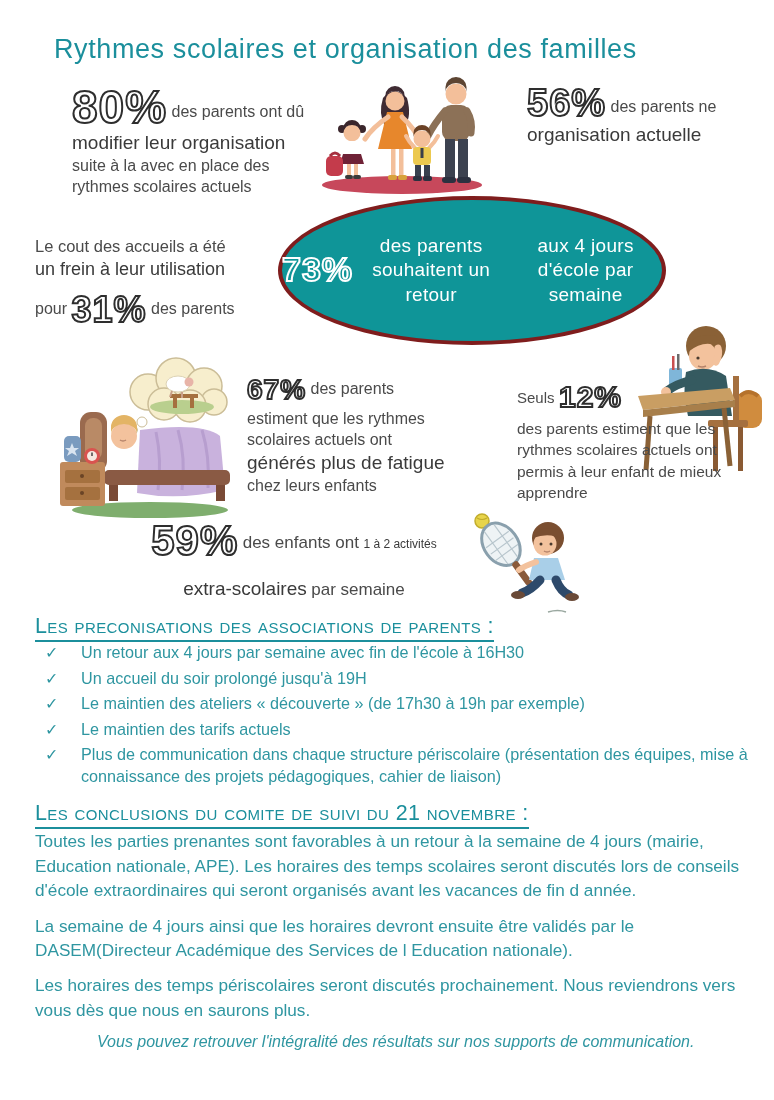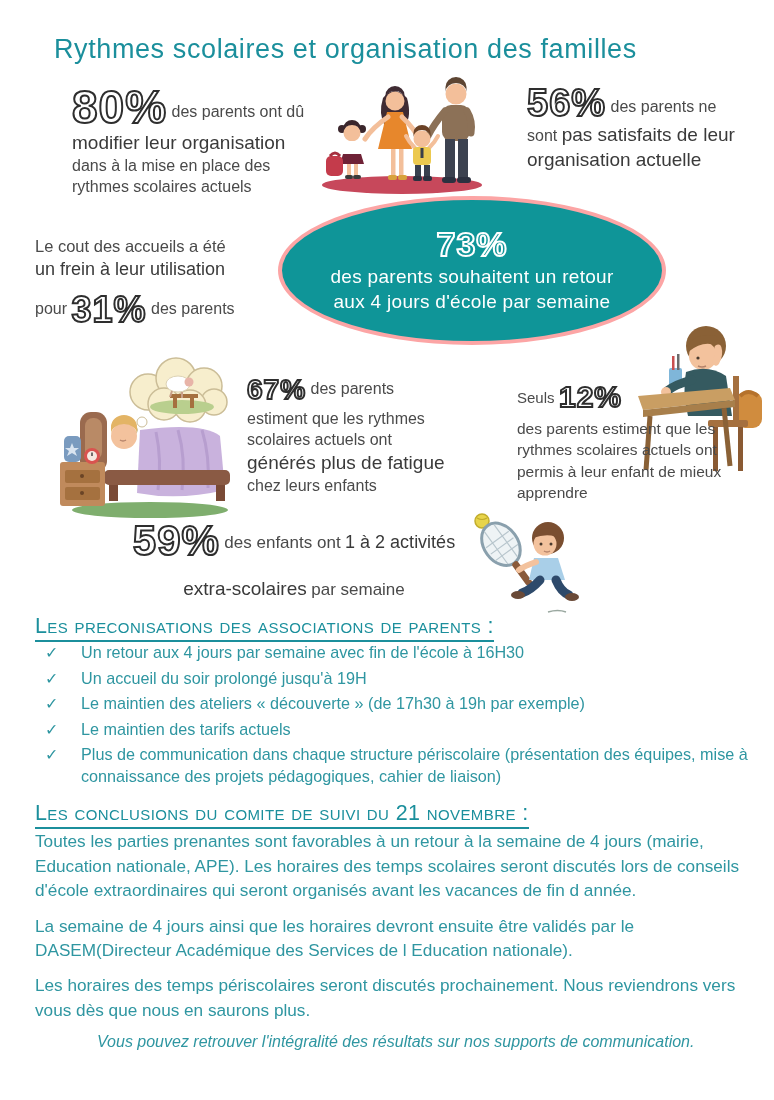--- a/index.html
+++ b/index.html
@@ -51,22 +51,22 @@
   .s12 { left:517px; top:382px; width:212px; }
   .s12 .num { font-size:30px; vertical-align:-4px; }
   .s12 .body { font-size:15.5px; line-height:1.38; color:#4a4a4a; }
   
   .s59 { left:108px; top:520px; width:372px; text-align:center; }
   .s59 .num { font-size:42px; vertical-align:-7px; }
 
   
   .bubble {
     left:278px; top:196px; width:388px; height:149px;
-    background:#0f9598; border:4px solid #fca5a5; border-radius:50%;
-    display:flex; flex-direction:column; align-items:center; justify-content:center;
+    background:#0f9598; border:4px solid #7f1d1d; border-radius:50%;
+    display:flex; flex-direction:row; align-items:center; justify-content:center;
     text-align:center; color:#ffffff;
   }
   .bubble .num { font-size:34px; margin-bottom:4px; }
   .bubble .bline { font-size:19px; line-height:1.28; letter-spacing:0.3px; }
 
   
   .bottom { left:35px; top:614px; width:716px; }
   .sec-heading {
     display:inline-block; font-size:21.5px; font-weight:400;
     color:#1b8f9c; letter-spacing:0.4px;
@@ -92,21 +92,21 @@
 <body>
 
 <div class="page">
 
   <h1 class="abs title">Rythmes scolaires et organisation des familles</h1>
 
   <div class="abs s80">
     <span class="outnum num">80%</span>
     <span class="light">des parents ont dû</span>
     <div class="statline med">modifier leur organisation</div>
-    <div class="statline light">dans à la mise en place des rythmes scolaires actuels</div>
+    <div class="statline light">suite à la avec en place des rythmes scolaires actuels</div>
   </div>
 
   <svg class="abs" style="left:298px; top:76px;" width="208" height="122" viewBox="0 0 208 122" aria-hidden="true">
     <ellipse cx="104" cy="109" rx="80" ry="9" fill="#c7485b"></ellipse>
 
     <circle cx="158" cy="18" r="10.5" fill="#f3bf9a"></circle>
     <path d="M147.5 16 a10.5 9 0 0 1 21 0 l0 -5 a10.5 10 0 0 0 -21 0 z" fill="#5d4533"></path>
     <rect x="144" y="29" width="28" height="36" rx="9" fill="#8c7157"></rect>
     <path d="M147 35 q-11 13 -17 25" stroke="#8c7157" stroke-width="7" fill="none" stroke-linecap="round"></path>
     <path d="M169 35 q6 10 4 22" stroke="#8c7157" stroke-width="7" fill="none" stroke-linecap="round"></path>
@@ -147,24 +147,20 @@
     <rect x="122.5" y="72" width="3" height="10" fill="#3a3f4a"></rect>
     <rect x="117" y="89" width="6" height="13" fill="#39404e"></rect>
     <rect x="126" y="89" width="6" height="13" fill="#39404e"></rect>
     <rect x="115" y="100" width="9" height="5" rx="2" fill="#2c3140"></rect>
     <rect x="125" y="100" width="9" height="5" rx="2" fill="#2c3140"></rect>
   </svg>
 
   <div class="abs s56">
     <span class="outnum num">56%</span>
     <span class="light">des parents ne</span>
-    <div class="statline">
-      <span class="light">sont</span>
-      <span class="med">pas satisfaits de leur</span>
-    </div>
     <div class="statline med">organisation actuelle</div>
   </div>
 
   <div class="abs cost">
     <div class="statline light" style="font-size:16.5px">Le cout des accueils a été</div>
     <div class="statline med" style="font-size:18px">un frein à leur utilisation</div>
     <div style="margin-top:10px">
       <span class="light">pour</span>
       <span class="outnum num">31%</span>
       <span class="light">des parents</span>
@@ -264,21 +260,21 @@
   <div class="abs s12">
     <span class="light" style="font-size:15px">Seuls</span>
     <span class="outnum num">12%</span>
     <div class="body" style="margin-top:6px">des parents estiment que les rythmes scolaires actuels ont permis à leur enfant de mieux apprendre</div>
   </div>
 
   <div class="abs s59">
     <div>
       <span class="outnum num">59%</span>
       <span class="light" style="font-size:17px">des enfants ont</span>
-      <span class="med" style="font-size:18px">1 à 2 activités</span>
+      <span class="med" style="font-size:12px">1 à 2 activités</span>
     </div>
     <div style="margin-top:16px">
       <span class="med">extra-scolaires</span>
       <span class="light" style="font-size:17px">par semaine</span>
     </div>
   </div>
 
   <svg class="abs" style="left:460px; top:504px;" width="120" height="118" viewBox="0 0 120 118" aria-hidden="true">
     <circle cx="22" cy="17" r="7" fill="#e8d44a" stroke="#c2ad2c" stroke-width="1.5"></circle>
     <path d="M17 14 q5 3 10 0" stroke="#c2ad2c" stroke-width="1.2" fill="none"></path>

